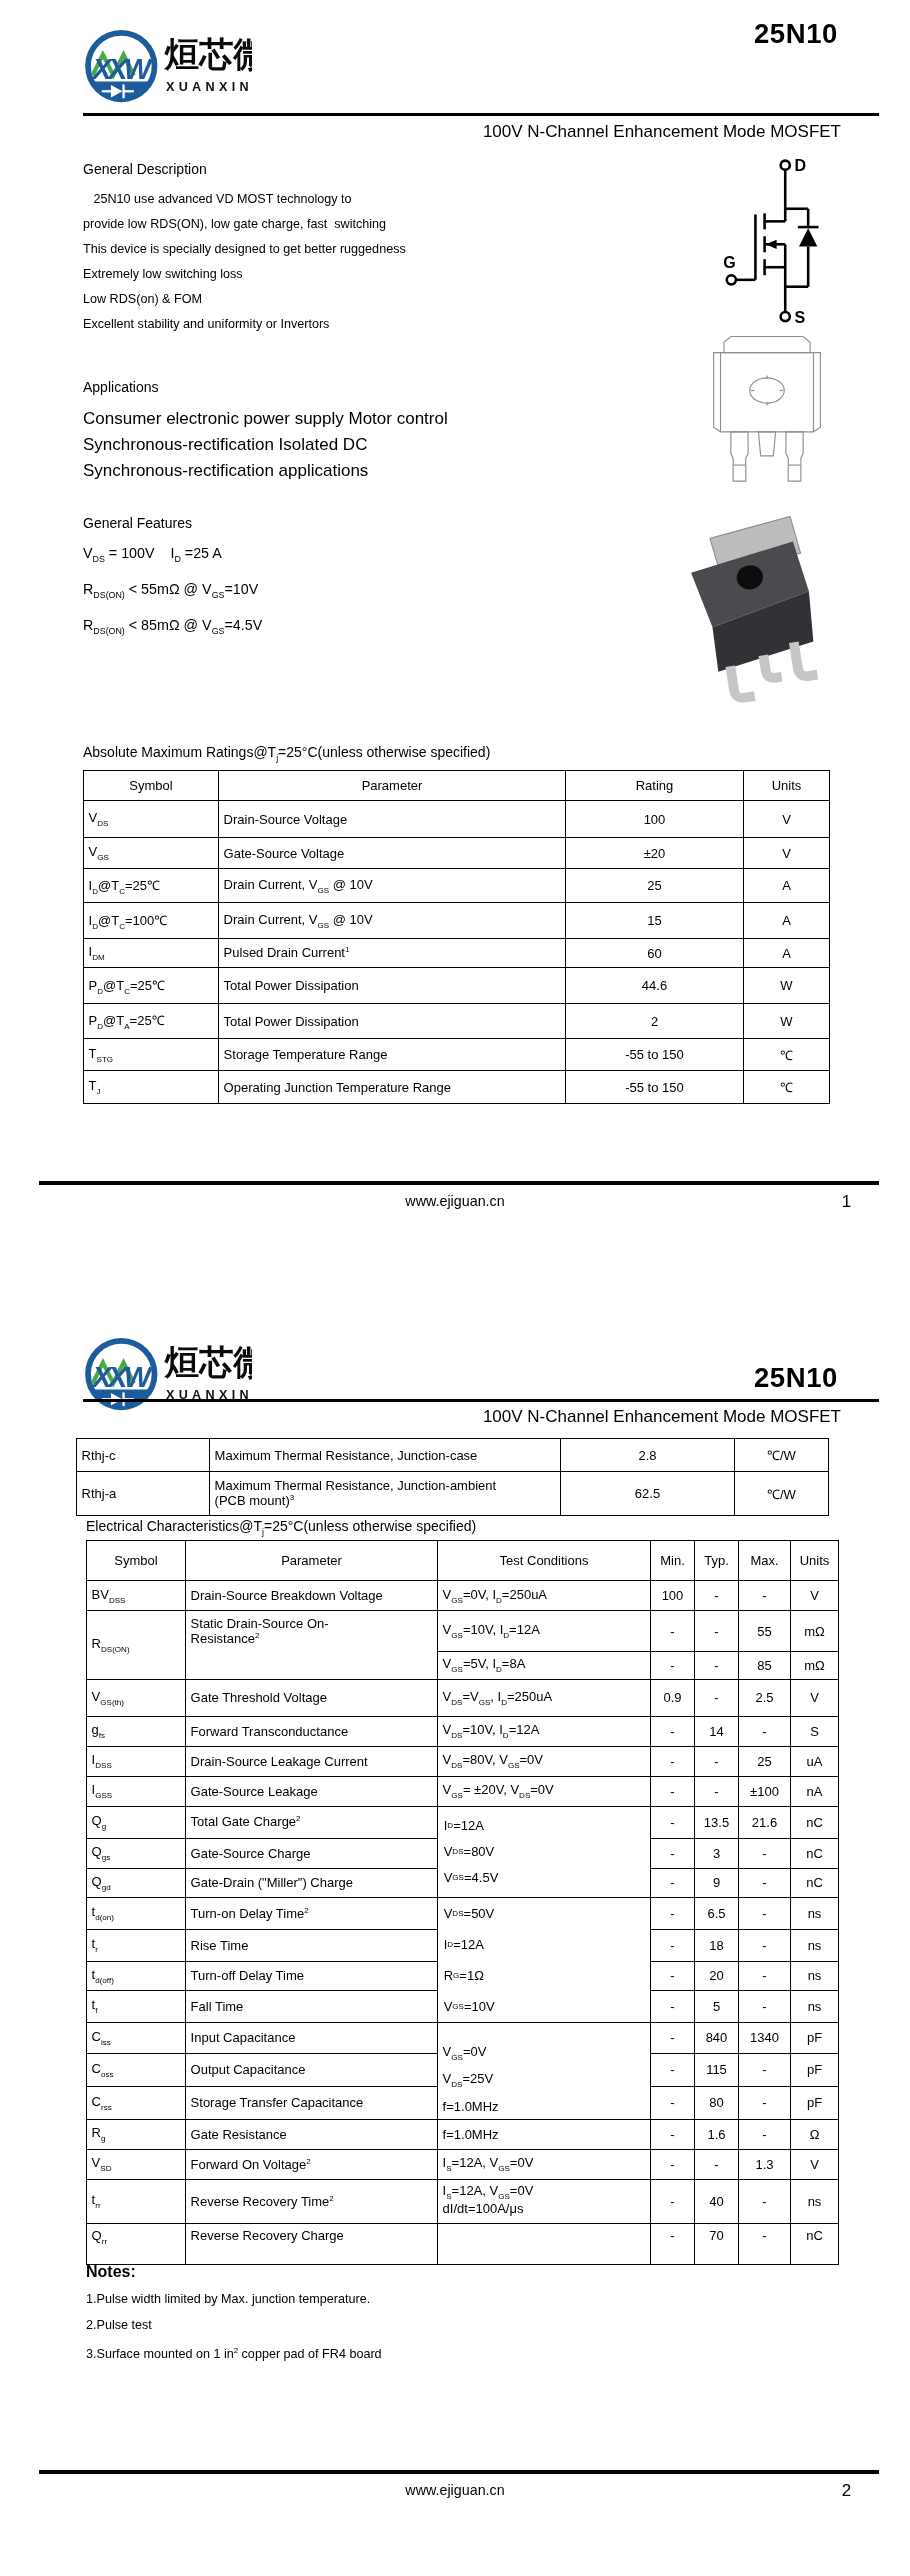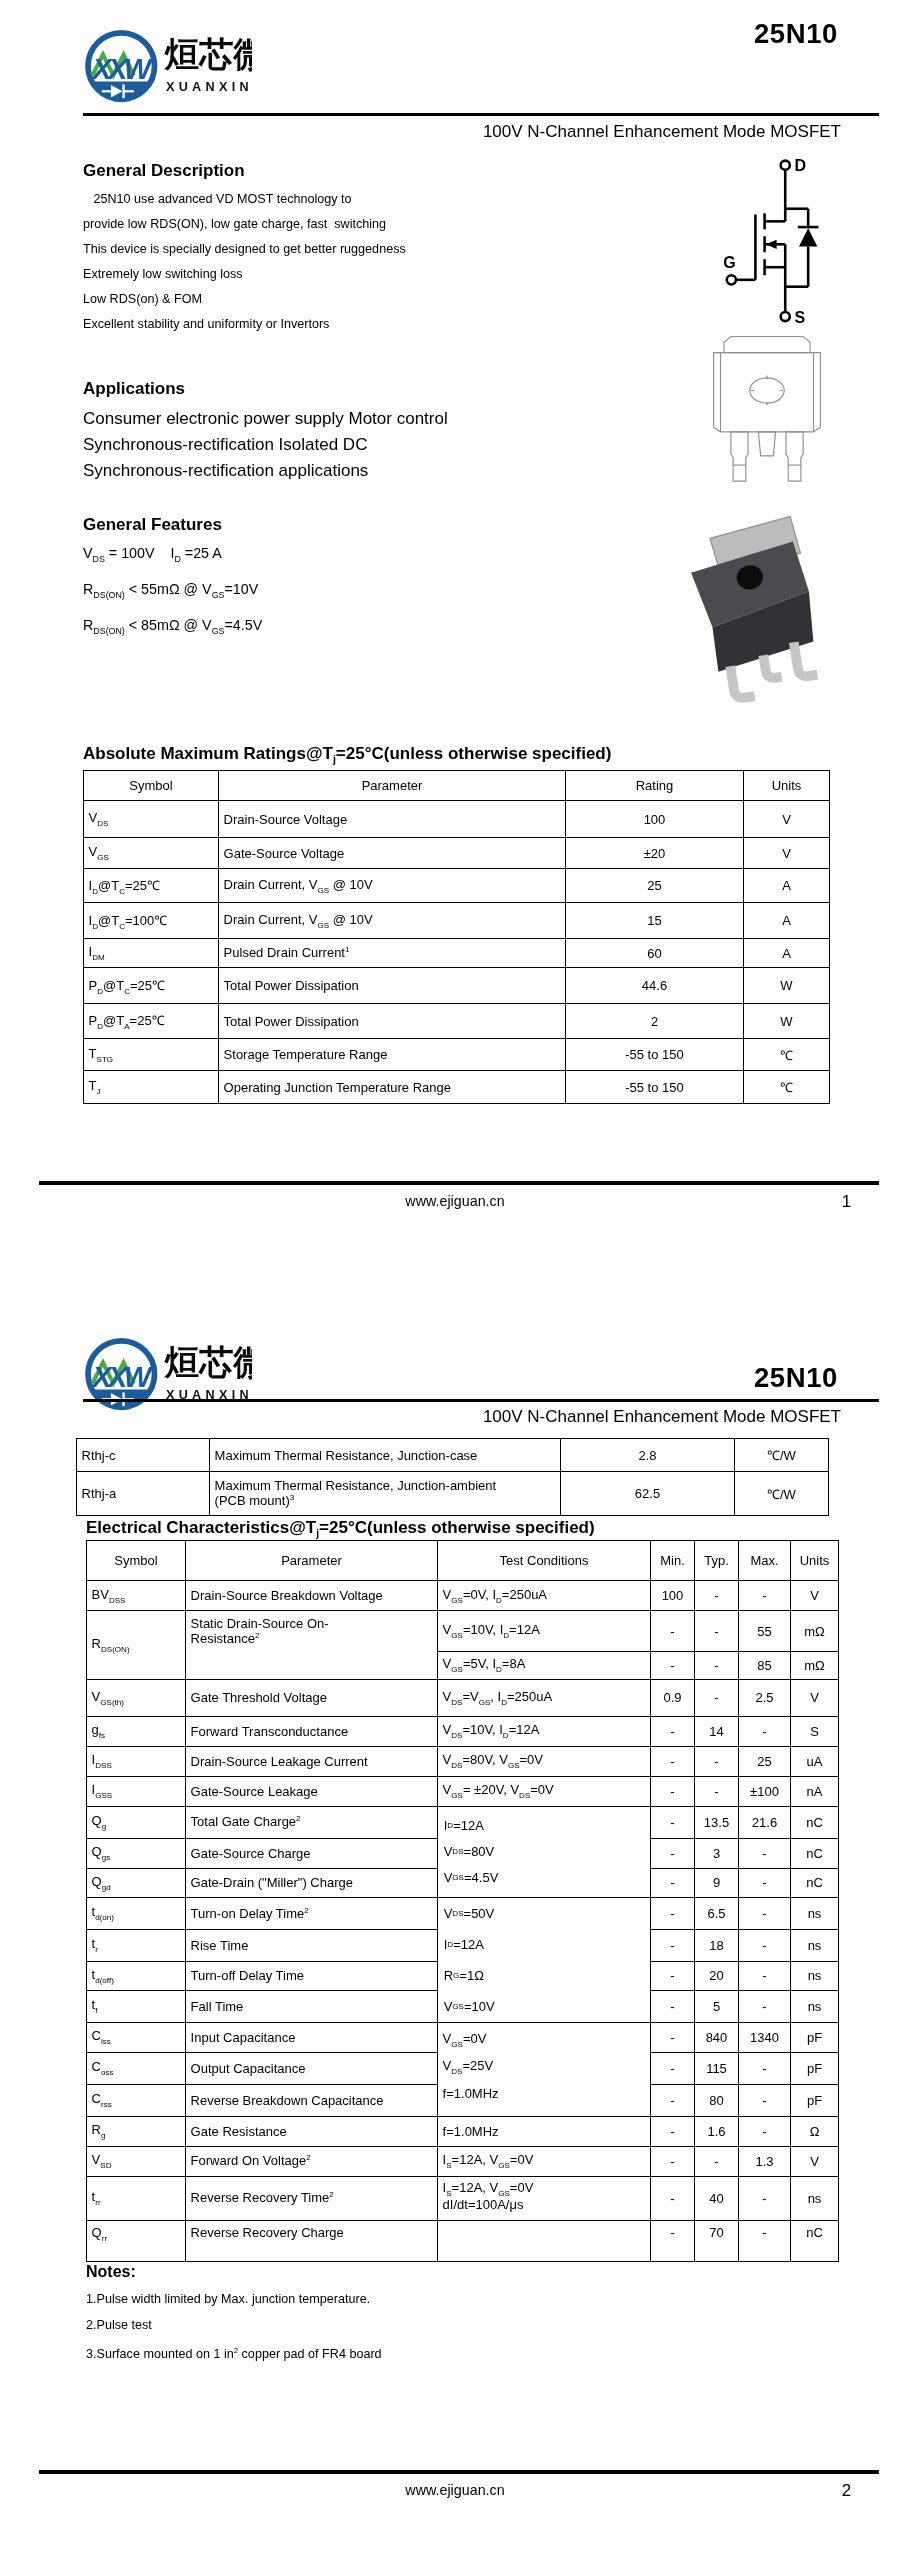--- a/index.html
+++ b/index.html
@@ -4,21 +4,21 @@
 <style>
   html,body{margin:0;padding:0;background:#ffffff;}
   .sheet{position:relative;width:910px;height:2576px;background:#fff;
          font-family:"Liberation Sans", sans-serif;color:#000;overflow:hidden;}
   .abs{position:absolute;}
   .textline{white-space:pre-wrap;}
   .part-title{font-size:27.5px;font-weight:bold;letter-spacing:0.6px;text-align:right;}
   .rule{background:#000;height:3.4px;}
   .rule-thick{background:#000;height:4px;}
   .subtitle{font-size:17px;font-weight:normal;text-align:right;}
-  .h1{font-size:17px;font-weight:bold;}
+  .h1{font-size:14px;font-weight:normal;}
   .body-lines div{font-size:12.6px;line-height:25px;}
   .app-lines div{font-size:17px;line-height:26px;}
   .feat-lines div{font-size:14.3px;line-height:30px;}
   .notes-lines div{font-size:12.6px;line-height:26px;}
   sub{font-size:0.62em;}
   sup{font-size:0.62em;}
   table{border-collapse:collapse;table-layout:fixed;}
   .dtable{border:1.7px solid #000;}
   .dtable td,.dtable th{border:1.1px solid #000;font-weight:normal;
       font-size:13px;padding:1.1px 4.6px;vertical-align:middle;overflow:hidden;}
@@ -429,41 +429,41 @@
       <td class="l">Fall Time</td>
       <td class="c">-</td>
       <td class="c">5</td>
       <td class="c">-</td>
       <td class="c">ns</td>
     </tr>
 
     <tr style="height:30px">
       <td class="l">C<sub>iss</sub></td>
       <td class="l">Input Capacitance</td>
-      <td class="l va-top cap-cond" rowspan="3" style="padding-top:5px">
+      <td class="l va-top cap-cond" rowspan="3" style="padding-top:18px">
         <div>V<sub>GS</sub>=0V</div>
         <div>V<sub>DS</sub>=25V</div>
         <div>f=1.0MHz</div>
       </td>
       <td class="c">-</td>
       <td class="c">840</td>
       <td class="c">1340</td>
       <td class="c">pF</td>
     </tr>
     <tr style="height:32px">
       <td class="l">C<sub>oss</sub></td>
       <td class="l">Output Capacitance</td>
       <td class="c">-</td>
       <td class="c">115</td>
       <td class="c">-</td>
       <td class="c">pF</td>
     </tr>
     <tr style="height:32px">
       <td class="l">C<sub>rss</sub></td>
-      <td class="l">Reverse Breakdown Capacitance</td>
+      <td class="l">Storage Transfer Capacitance</td>
       <td class="c">-</td>
       <td class="c">80</td>
       <td class="c">-</td>
       <td class="c">pF</td>
     </tr>
 
     <tr style="height:30px">
       <td class="l">R<sub>g</sub></td>
       <td class="l">Gate Resistance</td>
       <td class="l">f=1.0MHz</td>

